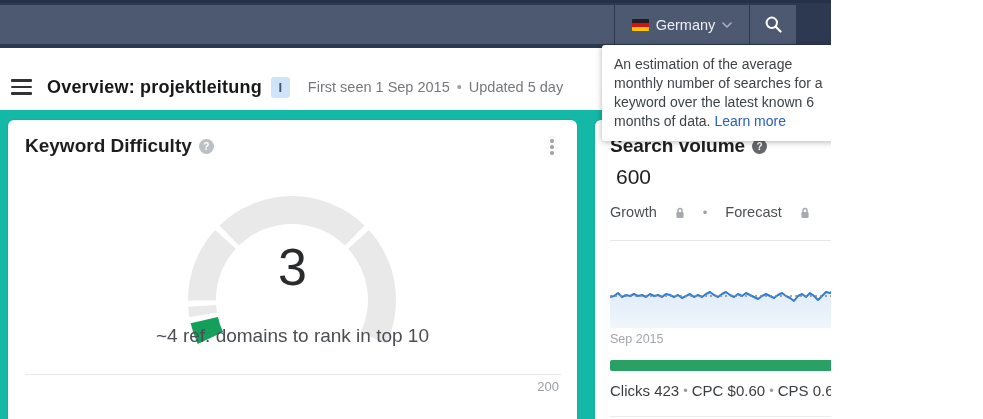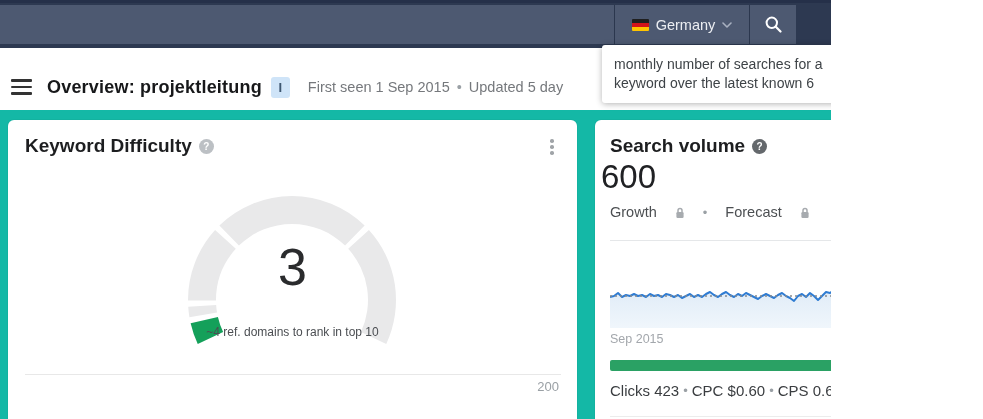--- a/index.html
+++ b/index.html
@@ -44,26 +44,26 @@
     color:#fff;font-size:10px;font-weight:700;cursor:pointer;}
   .help-light{background:#bcc0c4;}
   .help-dark{background:#64686c;}
   .kebab{position:absolute;left:540px;top:17px;display:flex;flex-direction:column;gap:2.5px;cursor:pointer;padding:2px;}
   .kebab div{width:3.5px;height:3.5px;border-radius:50%;background:#a0a4a8;}
 
   
   .gauge-svg{position:absolute;left:164px;top:74px;}
   .kd-score{position:absolute;left:0;right:0;top:120px;text-align:center;font-size:52px;line-height:54px;color:#2a2b2d;}
   .kd-label{position:absolute;left:0;right:0;top:184px;text-align:center;font-size:15px;font-weight:700;color:#2a2b2d;}
-  .kd-hint{position:absolute;left:0;right:0;top:205px;text-align:center;font-size:12px;color:#4b4e52;}
+  .kd-hint{position:absolute;left:0;right:0;top:205px;text-align:center;font-size:19px;color:#4b4e52;}
   .kd-divider{position:absolute;left:17px;right:16px;top:254px;height:1px;background:#e8e8e8;}
   .kd-axis-max{position:absolute;right:18px;top:259px;font-size:13px;color:#9aa0a5;}
 
   
-  .sv-value{position:absolute;left:6px;top:40px;font-size:33px;line-height:33px;color:#202124;}
+  .sv-value{position:absolute;left:21px;top:40px;font-size:21px;line-height:33px;color:#202124;}
   .sv-growth-row{position:absolute;left:15px;top:84px;display:flex;align-items:center;gap:18px;font-size:14.5px;color:#4c4f52;}
   .sv-growth-row .lock{margin-top:1px;}
   .dot-sep{color:#9aa0a5;font-size:13px;}
   .chart-wrap{position:absolute;left:15px;top:120px;width:375px;height:92px;}
   .sv-date{position:absolute;left:15px;top:212px;font-size:12.5px;color:#a3a7ac;}
   .sv-bar{position:absolute;left:15px;top:240px;width:375px;height:11px;display:flex;border-radius:2px 0 0 2px;overflow:hidden;}
   .sv-metrics{position:absolute;left:15px;top:262px;display:flex;align-items:center;gap:4px;font-size:15px;color:#3a3d40;}
   .sv-bottom-divider{position:absolute;left:15px;right:0;top:296px;height:1px;background:#ececec;}
 </style>
 </head>
@@ -88,22 +88,24 @@
       <div class="search-btn">
         <svg width="17" height="17" viewBox="0 0 17 17">
           <circle cx="6.8" cy="6.8" r="5.2" fill="none" stroke="#ffffff" stroke-width="2"></circle>
           <line x1="10.8" y1="10.8" x2="15.5" y2="15.5" stroke="#ffffff" stroke-width="2.2" stroke-linecap="round"></line>
         </svg>
       </div>
     </div>
   </div>
 
   <div class="tooltip">
+    <div>An estimation of the average</div>
     <div>monthly number of searches for a</div>
     <div>keyword over the latest known 6</div>
+    <div><span>months of data.</span> <a href="#" style="color: rgb(38, 96, 194);">Learn more</a></div>
   </div>
 
   <div class="page-header">
     <div class="hamburger">
       <div></div>
         <div></div>
         <div></div>
     </div>
     <div class="page-title">Overview: projektleitung</div>
     <div class="info-badge">I</div>

